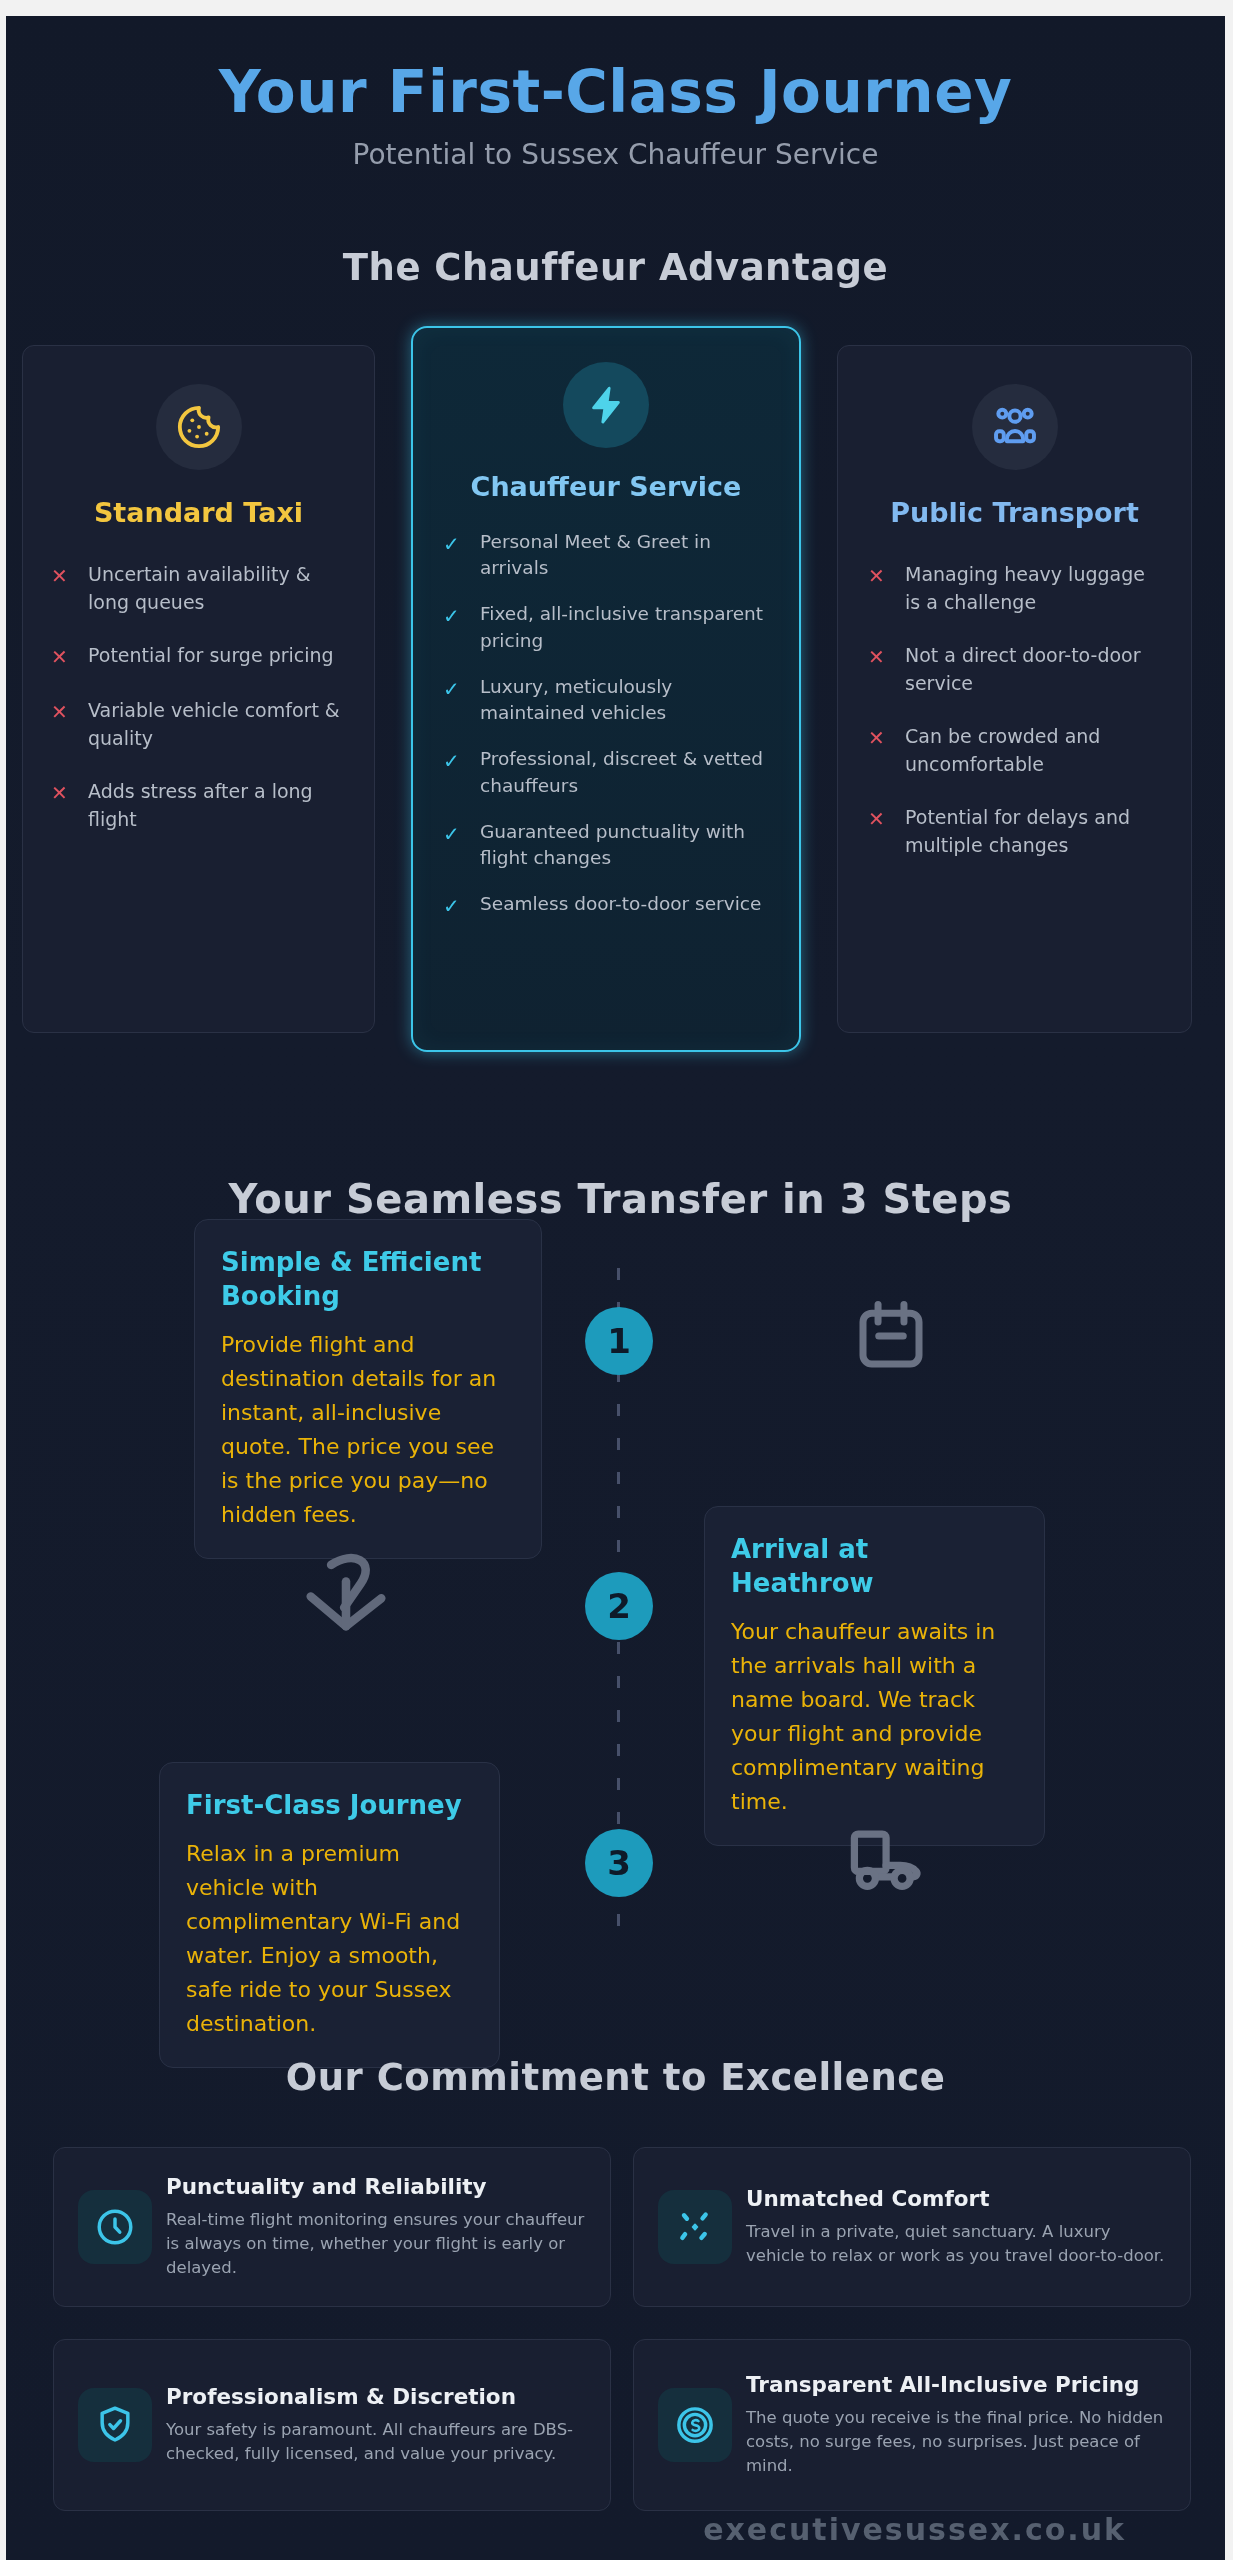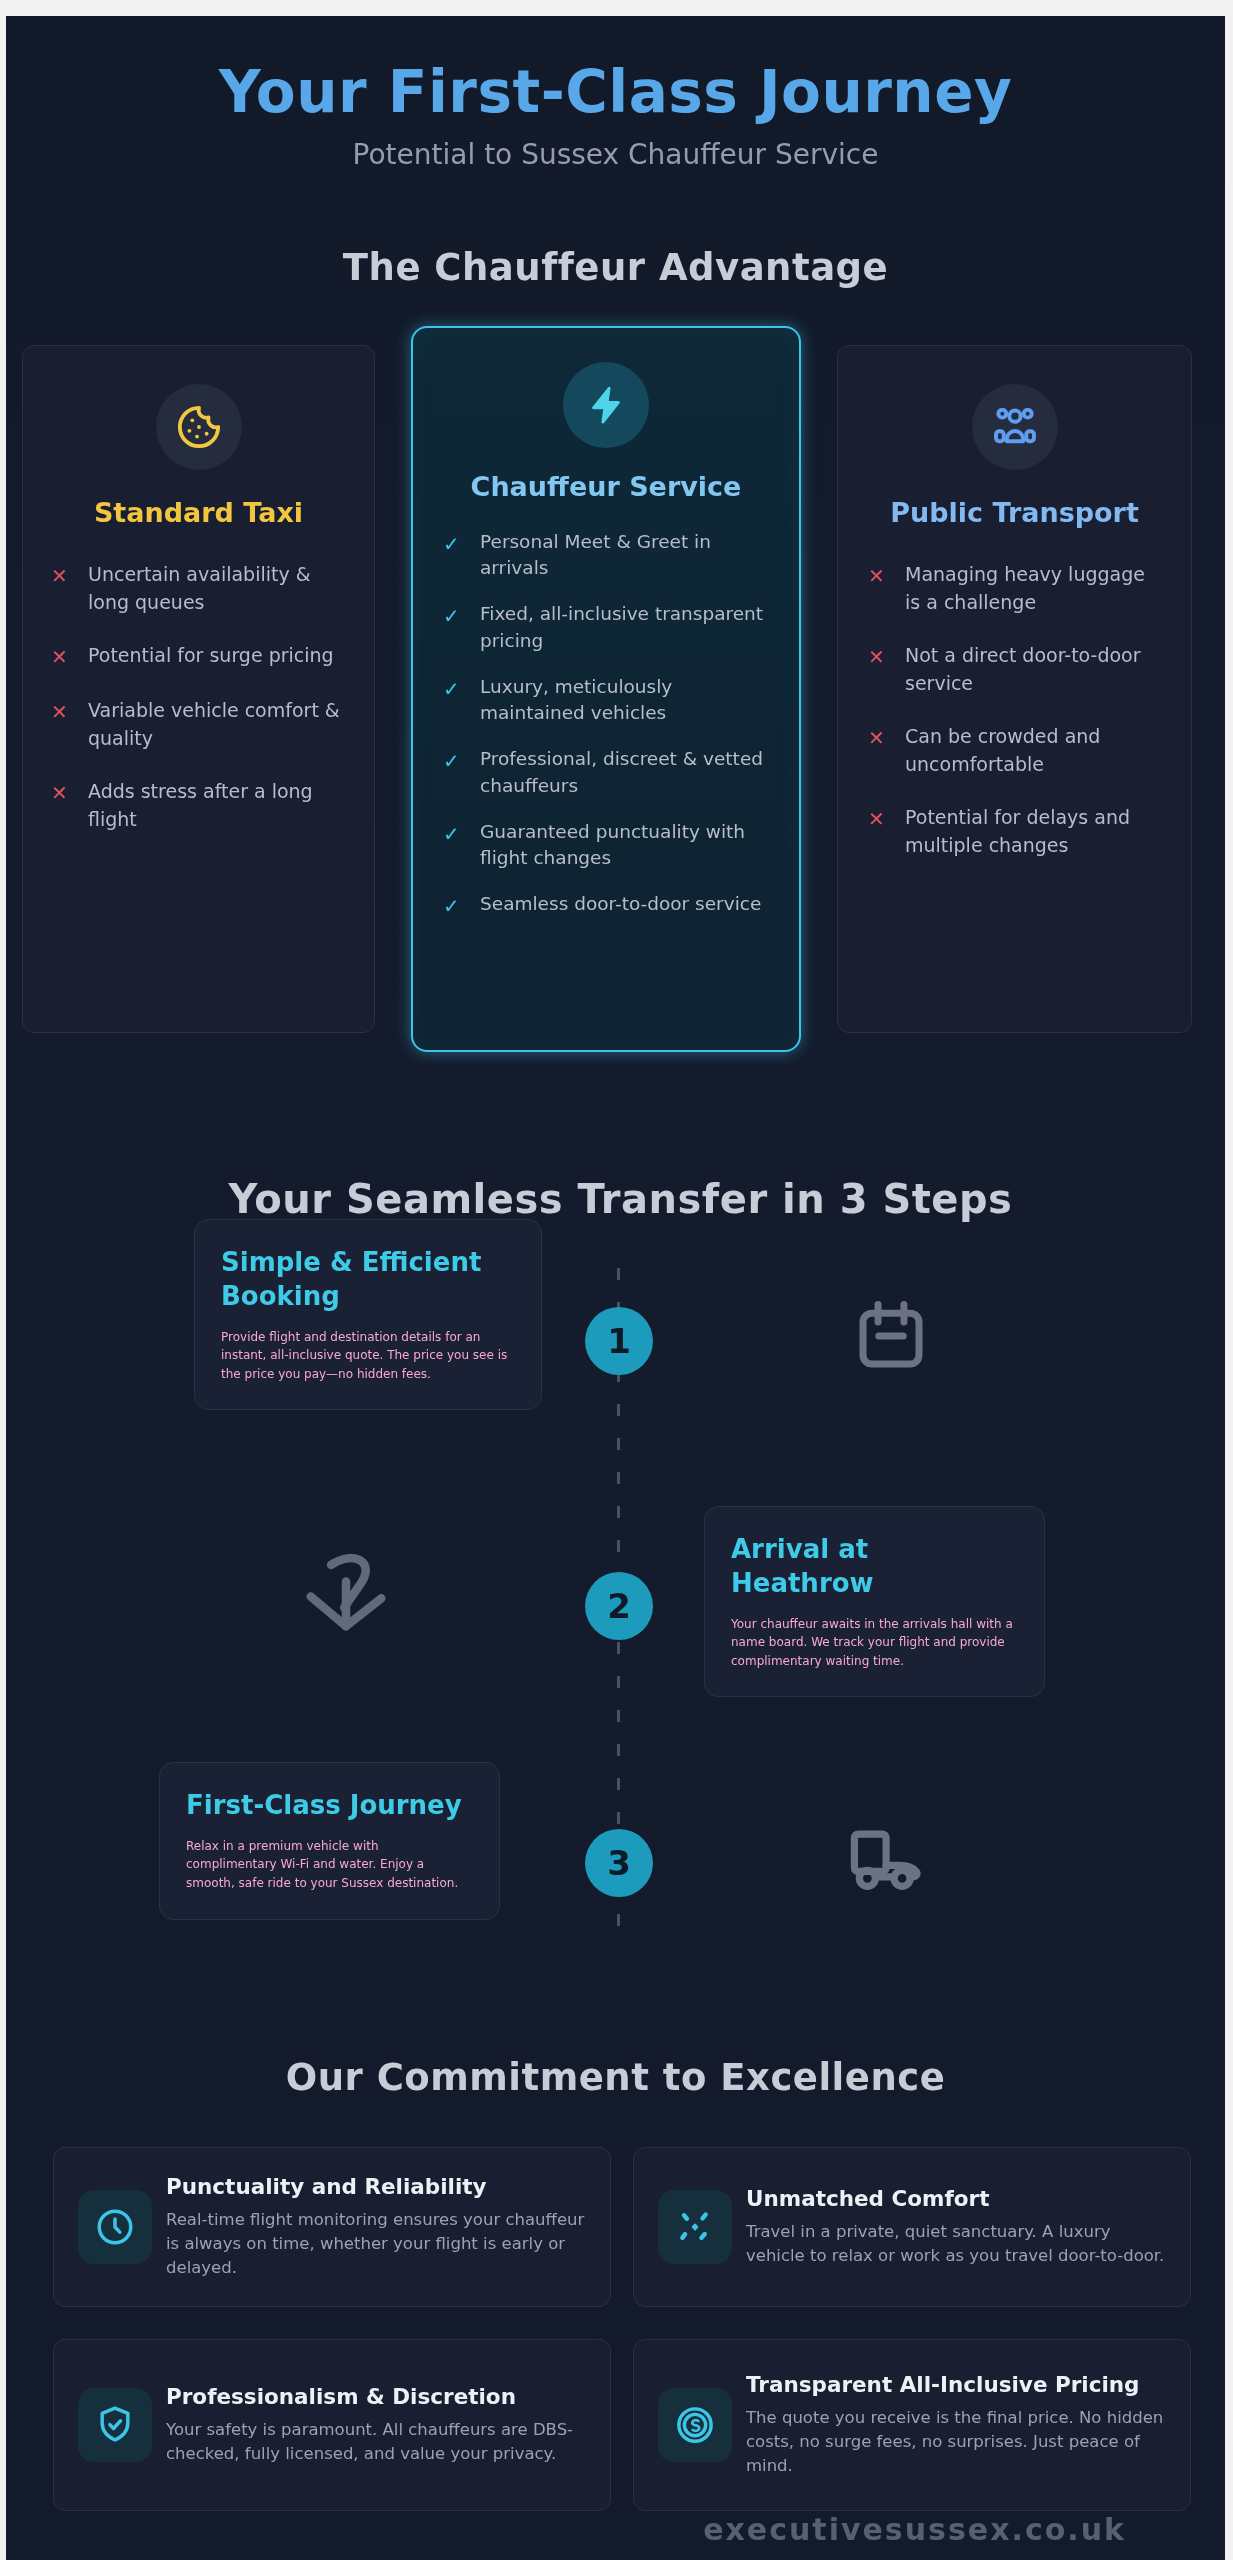--- a/index.html
+++ b/index.html
@@ -39,21 +39,21 @@
      background:repeating-linear-gradient(180deg,#47506a 0 12px, transparent 12px 34px); }
   .step-circle { position:absolute; left:579px; width:68px; height:68px; border-radius:50%;
      background:#1d9bbc; color:#0e1a29; font-size:34px; font-weight:bold;
      display:flex; align-items:center; justify-content:center; }
   .sc1{ top:1291px; } .sc2{ top:1556px; } .sc3{ top:1813px; }
   .step-card { position:absolute; background:#1a2134; border:1px solid #293146; border-radius:14px; padding:26px 26px; }
   .stc1 { left:153px; top:1203px; width:348px;margin-left:35px; }
   .stc2 { left:698px; top:1490px; width:341px; }
   .stc3 { left:153px; top:1746px; width:341px; }
   .step-card h3 { font-size:26px; color:#3ecbe8; font-weight:bold; margin-bottom:14px; line-height:1.3; }
-  .step-card p  { font-size:12px; color:#f9a8d4; line-height:1.55; }
+  .step-card p  { font-size:22px; color:#eab308; line-height:1.55; }
   .step-icon { position:absolute; color:#6a7284; }
   .si-cal   { left:843px; top:1278px; }
   .si-plane { left:288px; top:1534px; }
   .si-truck { left:836px; top:1802px; }
 
   
   .commit-card { position:absolute; width:558px; background:#191f31; border:1px solid #2a3145; border-radius:12px;
      padding:24px 24px; display:flex; gap:14px; align-items:center; }
   .cc1{ left:47px;  top:2131px; height:160px; }
   .cc2{ left:627px; top:2131px; height:160px; }

